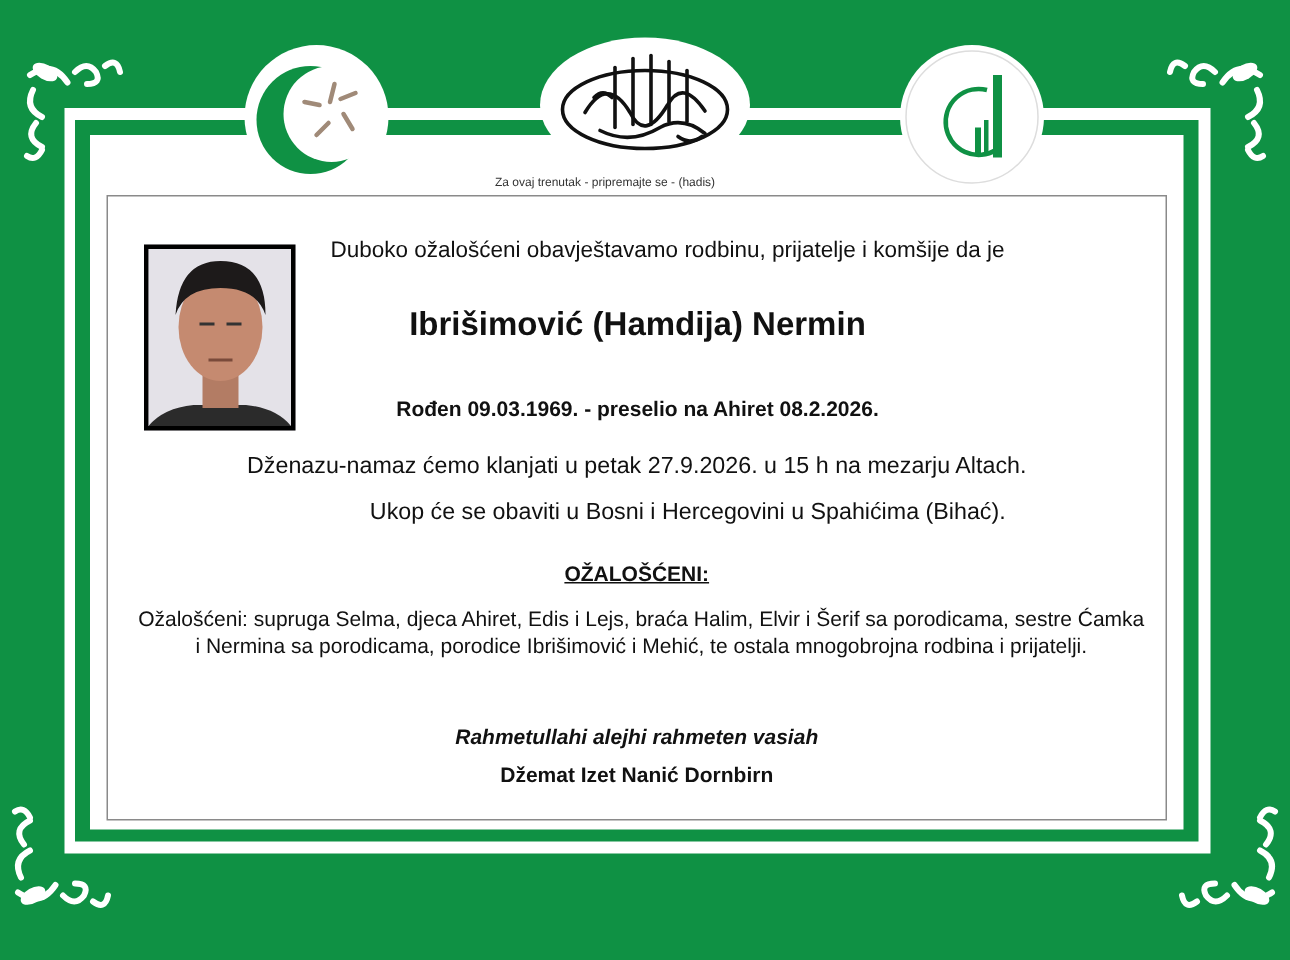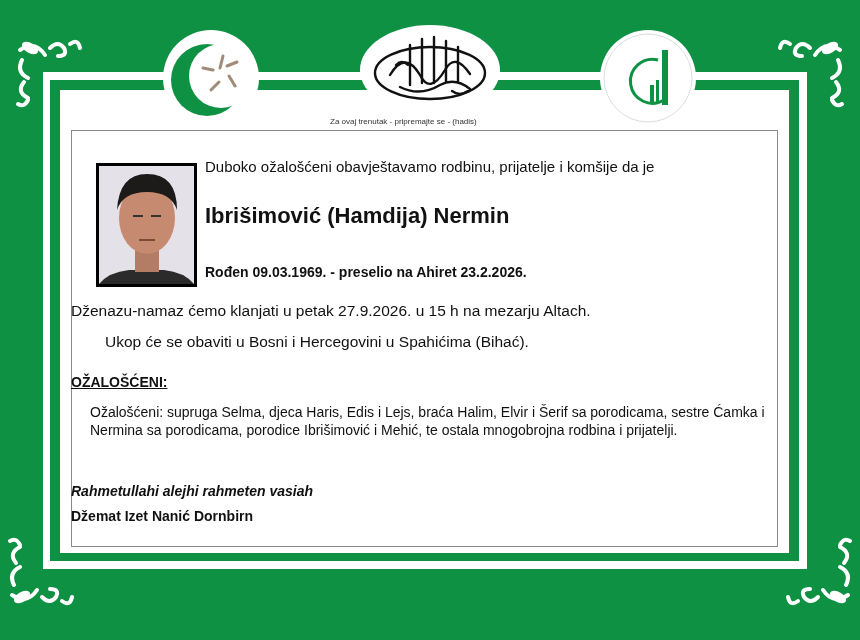--- a/index.html
+++ b/index.html
@@ -4,21 +4,21 @@
 <style>
   html,body{margin:0;padding:0;}
   body{width:860px;height:640px;position:relative;overflow:hidden;background:#0f9144;font-family:"Liberation Sans",sans-serif;}
   .band-white-outer{position:absolute;left:43px;top:72px;width:764px;height:497px;background:#fff;}
   .band-green{position:absolute;left:50px;top:80px;width:749px;height:481px;background:#0f9144;}
   .band-white-inner{position:absolute;left:60px;top:90px;width:729px;height:463px;background:#fff;}
   .card{position:absolute;left:71px;top:130px;width:705px;height:415px;background:#fff;border:1px solid #8a8a8a;}
   .corner{position:absolute;width:90px;height:90px;}
   .emblem{position:absolute;border-radius:50%;background:#fff;}
   .photo{position:absolute;left:96px;top:163px;width:101px;height:124px;border:3px solid #000;box-sizing:border-box;background:#e6e4ea;overflow:hidden;}
-  .txt{position:absolute;left:71px;width:707px;text-align:left;color:#111;}
+  .txt{position:absolute;left:71px;width:707px;text-align:center;color:#111;}
   .intro{left:205px;width:480px;top:158px;font-size:15px;}
   .name{left:205px;width:440px;top:203px;font-size:22px;font-weight:bold;}
   .dates{left:205px;width:440px;top:264px;font-size:14px;font-weight:bold;}
   .l1{top:302px;font-size:15.5px;}
   .l2{top:333px;font-size:15.5px;margin-left:34px;}
   .hdr{top:374px;font-size:14px;font-weight:bold;text-decoration:underline;}
   .mourn{left:90px;width:675px;top:403px;font-size:14px;line-height:18px;}
   .prayer{top:483px;font-size:14px;font-weight:bold;font-style:italic;}
   .dzemat{top:508px;font-size:14px;font-weight:bold;}
   .hadis{position:absolute;left:330px;width:200px;top:117px;text-align:left;font-size:8px;color:#333;}
@@ -125,19 +125,19 @@
     <rect x="36" y="80" width="24" height="26" fill="#b37c64"></rect>
     <ellipse cx="48" cy="52" rx="28" ry="36" fill="#c58a70"></ellipse>
     <path d="M18 44 q2 -36 30 -36 q30 0 30 36 q-6 -18 -30 -18 q-24 0 -30 18z" fill="#1d1a1a"></path>
     <path d="M34 50 h10 M52 50 h10" stroke="#333" stroke-width="2"></path>
     <path d="M40 74 h16" stroke="#7a4a3a" stroke-width="2"></path>
   </svg>
 </div>
 
 <div class="txt intro">Duboko ožalošćeni obavještavamo rodbinu, prijatelje i komšije da je</div>
 <div class="txt name">Ibrišimović (Hamdija) Nermin</div>
-<div class="txt dates">Rođen 09.03.1969. - preselio na Ahiret 23.2.2026.</div>
+<div class="txt dates">Rođen 09.03.1969. - preselio na Ahiret 08.2.2026.</div>
 <div class="txt l1">Dženazu-namaz ćemo klanjati u petak 27.9.2026. u 15 h na mezarju Altach.</div>
 <div class="txt l2">Ukop će se obaviti u Bosni i Hercegovini u Spahićima (Bihać).</div>
 <div class="txt hdr">OŽALOŠĆENI:</div>
-<div class="txt mourn">Ožalošćeni: supruga Selma, djeca Haris, Edis i Lejs, braća Halim, Elvir i Šerif sa porodicama, sestre Ćamka i Nermina sa porodicama, porodice Ibrišimović i Mehić, te ostala mnogobrojna rodbina i prijatelji.</div>
+<div class="txt mourn">Ožalošćeni: supruga Selma, djeca Ahiret, Edis i Lejs, braća Halim, Elvir i Šerif sa porodicama, sestre Ćamka i Nermina sa porodicama, porodice Ibrišimović i Mehić, te ostala mnogobrojna rodbina i prijatelji.</div>
 <div class="txt prayer">Rahmetullahi alejhi rahmeten vasiah</div>
 <div class="txt dzemat">Džemat Izet Nanić Dornbirn</div>
 
 </body></html>

